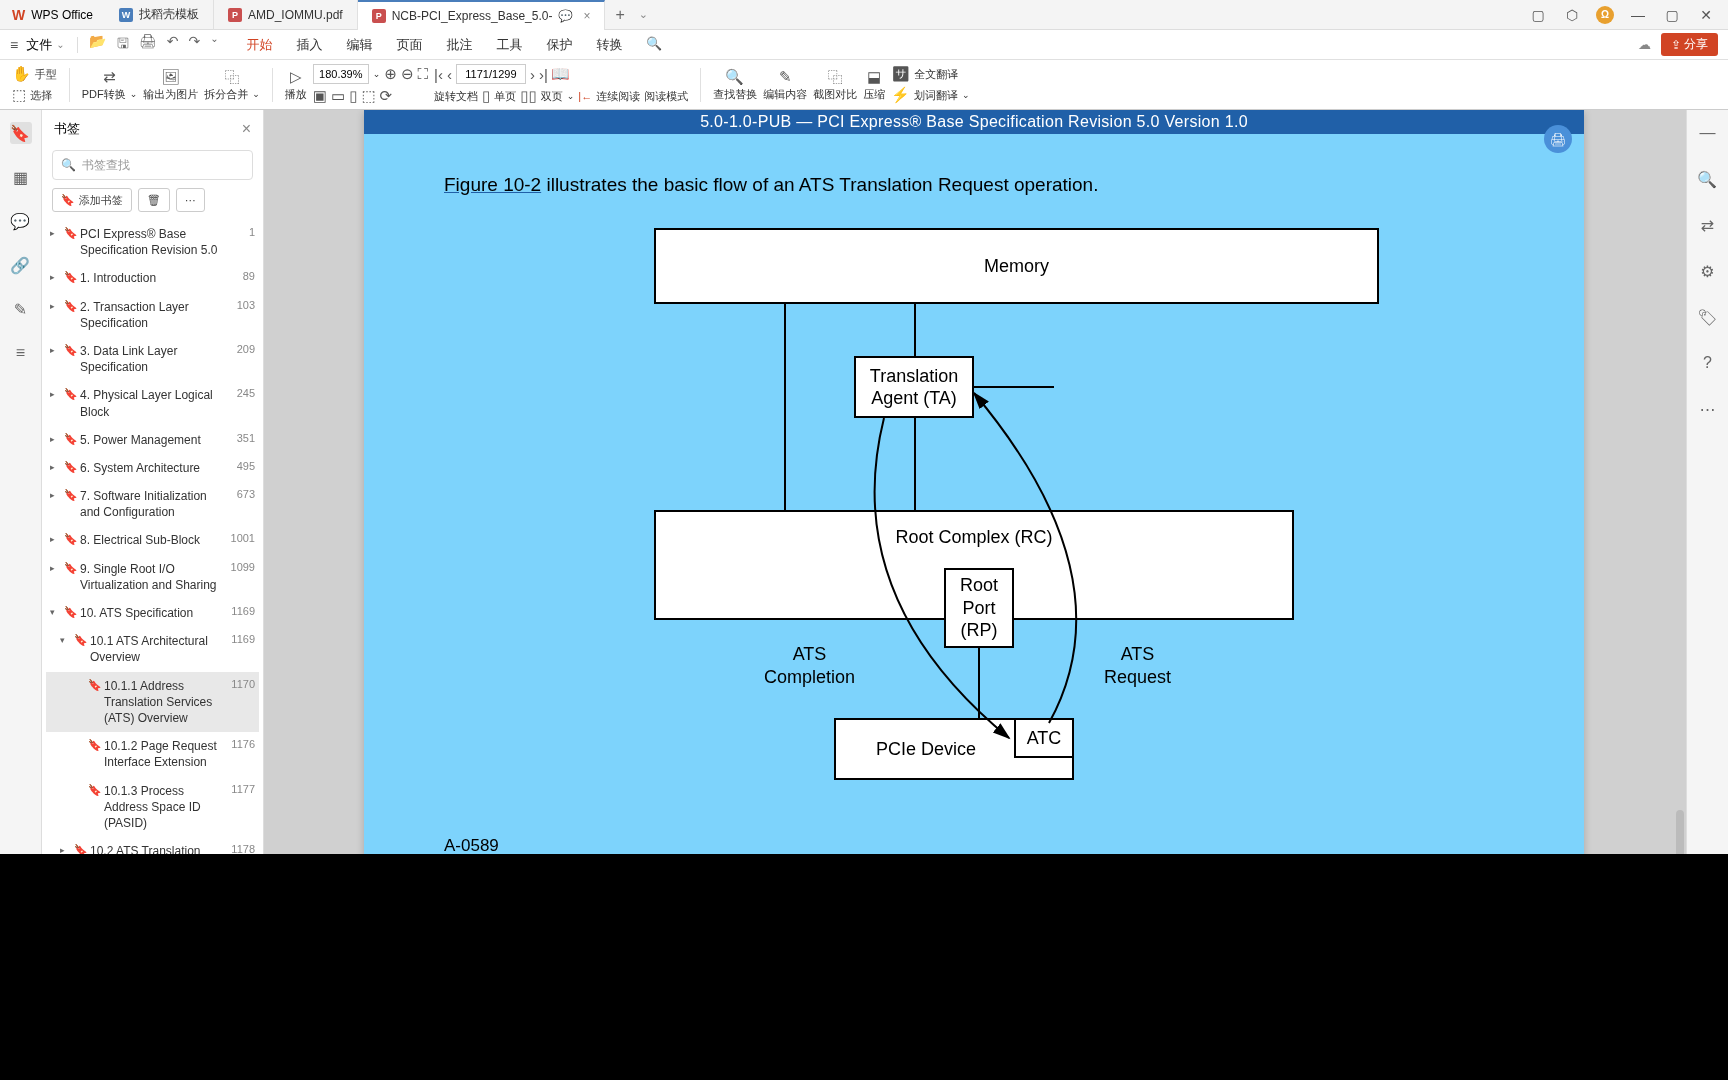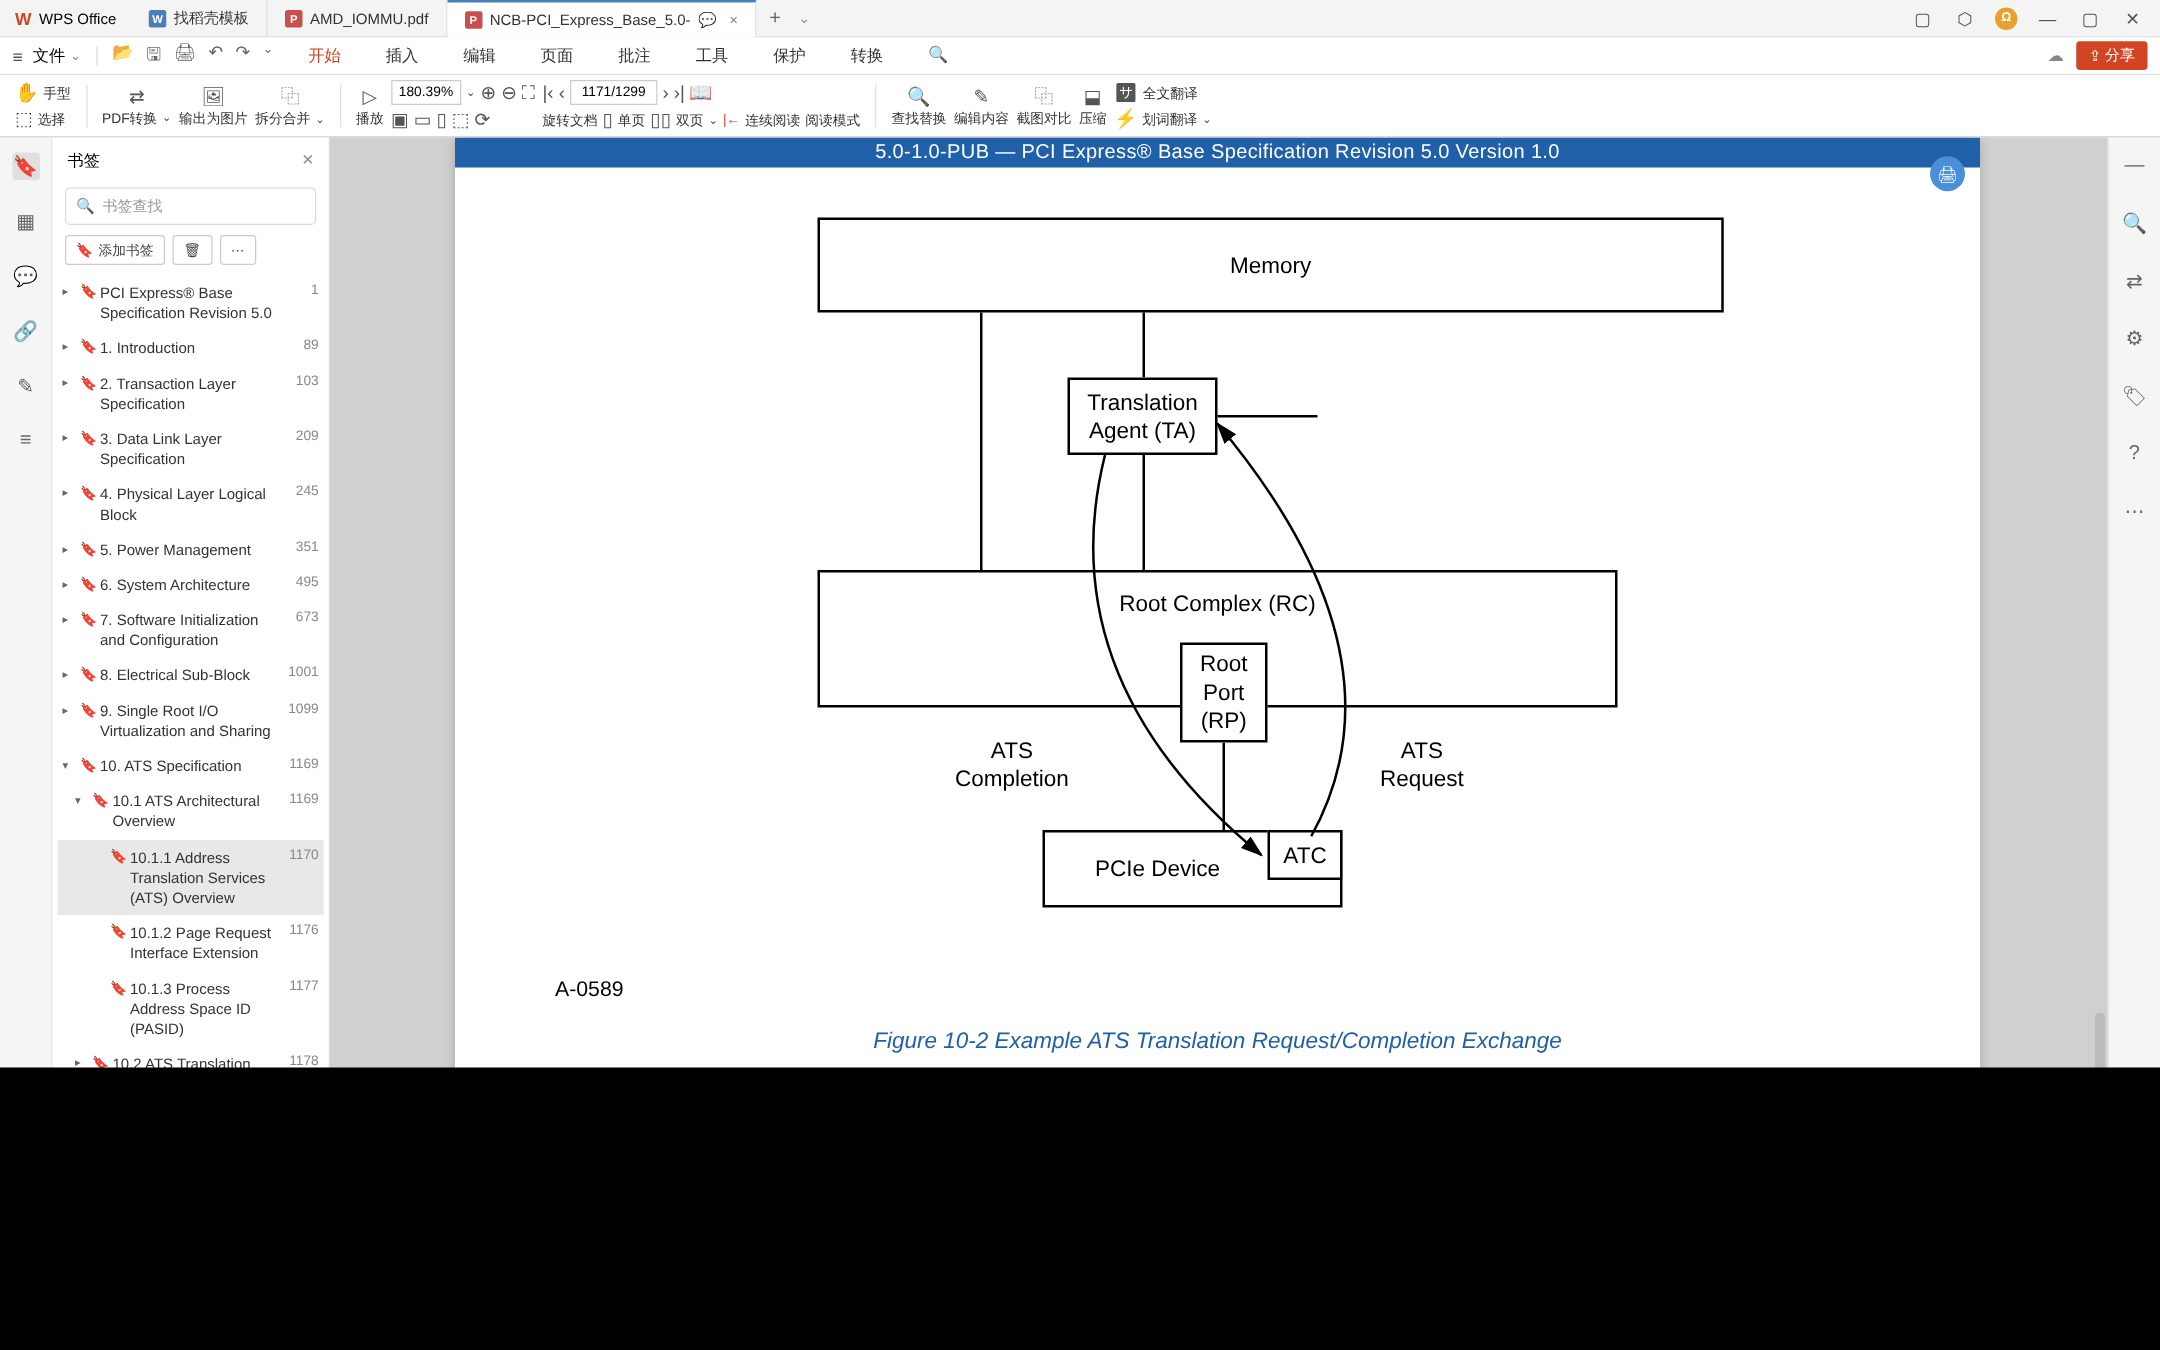--- a/index.html
+++ b/index.html
@@ -20,21 +20,21 @@
 .titlebar-right { margin-left: auto; display: flex; gap: 14px; padding-right: 12px; align-items: center; }
 .win-btn { width: 20px; height: 20px; display: flex; align-items: center; justify-content: center; color: #555; font-size: 14px; }
 .avatar-o { width: 18px; height: 18px; background: #e8a02f; border-radius: 50%; display: flex; align-items: center; justify-content: center; color: #fff; font-size: 10px; font-weight: bold; }
 
 
 .menubar { height: 30px; background: #fff; display: flex; align-items: center; padding: 0 10px; gap: 8px; border-bottom: 1px solid #e0e0e0; font-size: 13px; }
 .hamburger { font-size: 14px; color: #555; }
 .menu-file { display: flex; align-items: center; gap: 4px; }
 .menu-sep { width: 1px; height: 16px; background: #ddd; margin: 0 4px; }
 .menu-icons { display: flex; gap: 10px; color: #666; font-size: 14px; }
-.menu-tabs { display: flex; gap: 36px; margin-left: 20px; font-size: 13px; }
+.menu-tabs { display: flex; gap: 24px; margin-left: 20px; font-size: 13px; }
 .menu-tab { color: #333; }
 .menu-tab.active { color: #d14424; }
 .menubar-right { margin-left: auto; display: flex; gap: 10px; align-items: center; }
 .share-btn { background: #d14424; color: #fff; padding: 3px 10px; border-radius: 3px; font-size: 12px; display: flex; align-items: center; gap: 3px; }
 
 
 .toolbar { height: 50px; background: #fff; display: flex; align-items: center; padding: 0 12px; gap: 6px; border-bottom: 1px solid #ccc; font-size: 11px; color: #333; }
 .tool-group { display: flex; flex-direction: column; align-items: center; gap: 1px; }
 .tool-icon { font-size: 15px; color: #555; }
 .tool-sep { width: 1px; height: 34px; background: #e0e0e0; margin: 0 6px; }
@@ -62,21 +62,21 @@
 .bm-item.selected { background: #e8e8e8; }
 .bm-arrow { width: 10px; color: #666; font-size: 9px; flex-shrink: 0; padding-top: 2px; }
 .bm-bmk { width: 12px; color: #888; font-size: 11px; flex-shrink: 0; padding-top: 1px; }
 .bm-text { flex: 1; line-height: 1.35; }
 .bm-page { color: #888; font-size: 11px; margin-left: 4px; }
 .bm-indent1 { padding-left: 14px; }
 .bm-indent2 { padding-left: 28px; }
 
 
 .docarea { flex: 1; background: #d0d0d0; overflow: hidden; position: relative; }
-.page { position: absolute; left: 100px; top: 0; width: 1220px; background: #ffffff; box-shadow: 0 2px 8px rgba(0,0,0,0.2); }
+.page { position: absolute; left: 100px; top: 0; width: 1220px; background: #7dd3fc; box-shadow: 0 2px 8px rgba(0,0,0,0.2); }
 .page-header { background: #2060a8; color: #fff; height: 24px; display: flex; align-items: center; justify-content: center; font-size: 16px; font-weight: 500; letter-spacing: 0.3px; }
 .page-body { padding: 40px 80px; font-family: Calibri, Arial, sans-serif; color: #000; }
 .fig-text { font-size: 19px; margin-bottom: 32px; }
 .fig-text u { text-decoration: underline; text-decoration-color: #2060a8; }
 .diagram { width: 640px; margin: 0 auto; position: relative; height: 600px; font-family: Arial, sans-serif; }
 .dbox { position: absolute; border: 2px solid #000; background: #fff; display: flex; align-items: center; justify-content: center; text-align: center; font-size: 18px; line-height: 1.25; }
 .dlabel { position: absolute; text-align: center; font-size: 18px; line-height: 1.25; }
 .dline { position: absolute; background: #000; }
 .fig-caption { text-align: center; color: #2060a8; font-style: italic; font-size: 18px; margin-top: 20px; }
 .fig-code { font-size: 17px; margin-top: 8px; padding-right: 80px; }
@@ -407,20 +407,23 @@
     <span class="bm-page">1197</span>
         </div>
       </div>
   </div>
 
   <div class="docarea">
     <div class="page">
       <div class="page-header">5.0-1.0-PUB — PCI Express® Base Specification Revision 5.0 Version 1.0</div>
       <div class="float-marker">🖨</div>
       <div class="page-body">
+        <div class="fig-text">
+          <u>Figure  10-2</u><span> illustrates the basic flow of an ATS Translation Request operation.</span>
+        </div>
 
         <div class="diagram">
 
           <div class="dbox" style="left:0;top:0;width:725px;height:76px">
               <span>Memory</span>
             </div>
 
           <div class="dline" style="left:130px;top:76px;width:2px;height:206px"></div>
           <div class="dline" style="left:260px;top:76px;width:2px;height:52px"></div>
 

